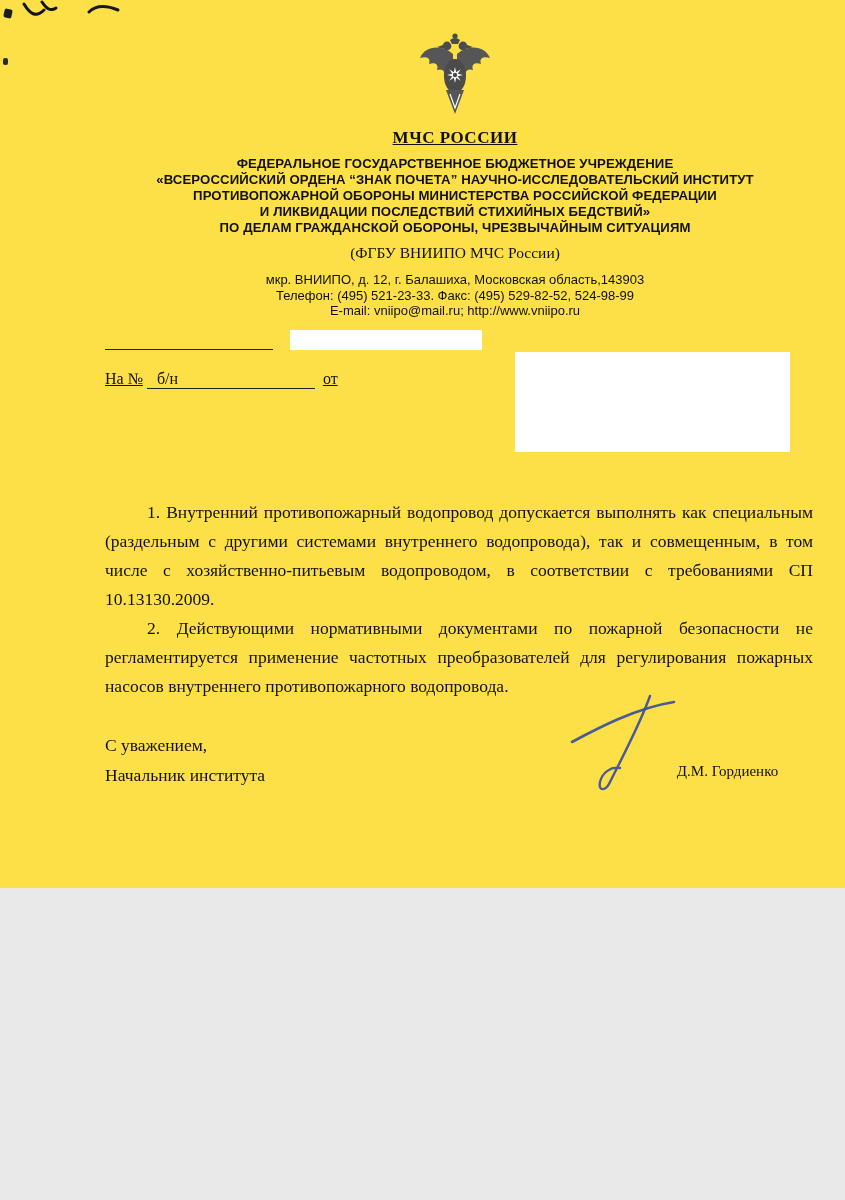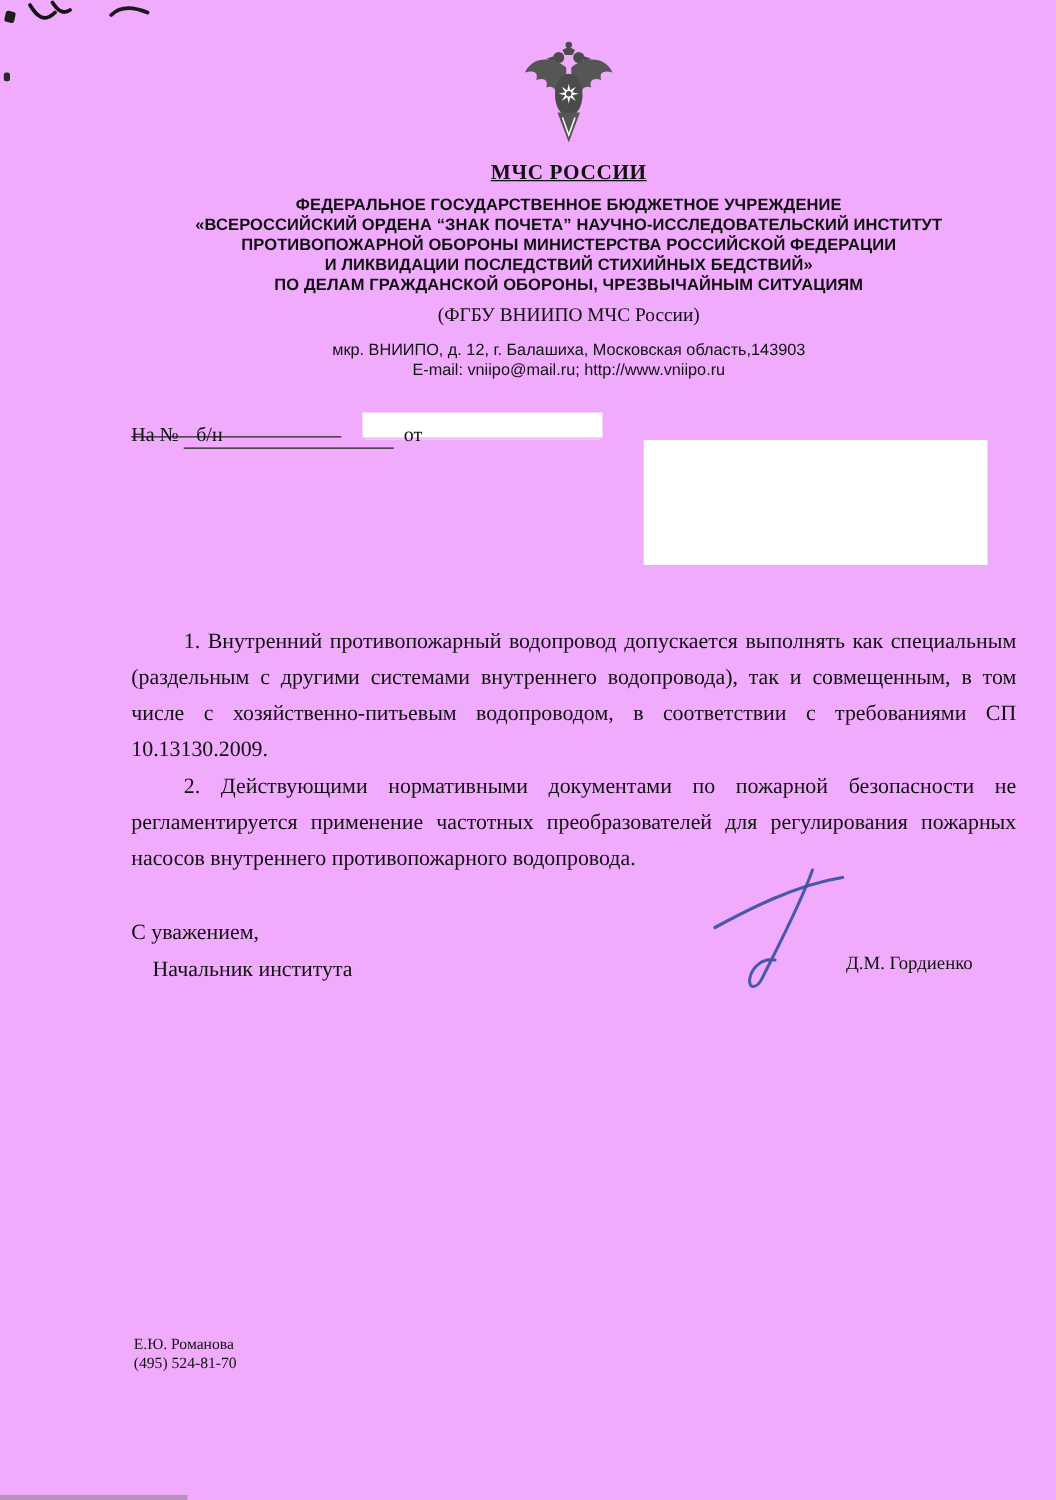--- a/index.html
+++ b/index.html
@@ -1,20 +1,20 @@
 <!DOCTYPE html>
 <html><head>
 <meta charset="utf-8">
 <style>
   html,body{margin:0;padding:0;background:#e9e9e9;}
   .page{
     position:relative;
-    width:845px;height:1200px;
+    width:845px;height:888px;
     margin:0 auto;
-    background:#f0abfc;
+    background:#fde047;
     overflow:hidden;
     font-family:"Liberation Serif", serif;
     color:#111;
   }
   
   .header{
     position:absolute;left:70px;top:30px;width:770px;
     text-align:center;
   }
   .emblem-wrap{height:92px;margin-bottom:6px;}
@@ -43,43 +43,44 @@
   
   .ref-blank-line{
     position:absolute;left:105px;top:349px;width:168px;height:0;
     border-bottom:1.6px solid #222;
   }
   .ref-faint-line{
     position:absolute;left:292px;top:351px;width:188px;height:0;
     border-bottom:1px solid #dedbd5;
   }
   .ref-row{
-    position:absolute;left:105px;top:340px;
+    position:absolute;left:105px;top:370px;
     font-size:16px;
+    text-decoration:underline;
   }
   .ref-number{
     display:inline-block;width:158px;
     border-bottom:1.6px solid #222;
     padding-left:10px;margin-left:4px;margin-right:8px;
   }
   .whiteout{
     position:absolute;background:#ffffff;
   }
   .wo-1{left:515px;top:352px;width:275px;height:100px;}
   .wo-2{left:290px;top:330px;width:192px;height:20px;}
   
   .body-text{
     position:absolute;left:105px;top:498px;width:708px;
     font-size:17.5px;line-height:29px;
     text-align:justify;
   }
   .body-text p{margin:0;text-indent:42px;}
   
   .closing{position:absolute;left:105px;top:735px;font-size:17.5px;}
-  .sig-title{position:absolute;left:122px;top:765px;font-size:17.5px;}
+  .sig-title{position:absolute;left:105px;top:765px;font-size:17.5px;}
   .sig-name{position:absolute;left:640px;top:763px;width:175px;font-size:15px;text-align:center;}
   .signature-ink{position:absolute;left:558px;top:692px;}
   
   .footer{
     position:absolute;left:107px;top:1068px;
     font-size:12.5px;line-height:15px;
   }
   
   .artifact{position:absolute;}
   .edge-dot-1{left:4px;top:9px;width:8px;height:9px;background:#1c1c1c;border-radius:2px;transform:rotate(12deg);}
@@ -130,20 +131,21 @@
     <div class="org-lines">
       <div>ФЕДЕРАЛЬНОЕ ГОСУДАРСТВЕННОЕ БЮДЖЕТНОЕ УЧРЕЖДЕНИЕ</div>
       <div>«ВСЕРОССИЙСКИЙ ОРДЕНА “ЗНАК ПОЧЕТА” НАУЧНО-ИССЛЕДОВАТЕЛЬСКИЙ ИНСТИТУТ</div>
       <div>ПРОТИВОПОЖАРНОЙ ОБОРОНЫ МИНИСТЕРСТВА РОССИЙСКОЙ ФЕДЕРАЦИИ</div>
       <div>И ЛИКВИДАЦИИ ПОСЛЕДСТВИЙ СТИХИЙНЫХ БЕДСТВИЙ»</div>
       <div>ПО ДЕЛАМ ГРАЖДАНСКОЙ ОБОРОНЫ, ЧРЕЗВЫЧАЙНЫМ СИТУАЦИЯМ</div>
     </div>
     <div class="org-short">(ФГБУ ВНИИПО МЧС России)</div>
     <div class="address-lines">
       <div>мкр. ВНИИПО, д. 12, г. Балашиха, Московская область,143903</div>
+      <div>Телефон: (495) 521-23-33. Факс: (495) 529-82-52, 524-98-99</div>
       <div>E-mail: vniipo@mail.ru; http://www.vniipo.ru</div>
     </div>
   </div>
 
   <div class="whiteout wo-2"></div>
   <div class="whiteout wo-1"></div>
 
   <div class="ref-blank-line"></div>
   <div class="ref-faint-line"></div>
   <div class="ref-row">

